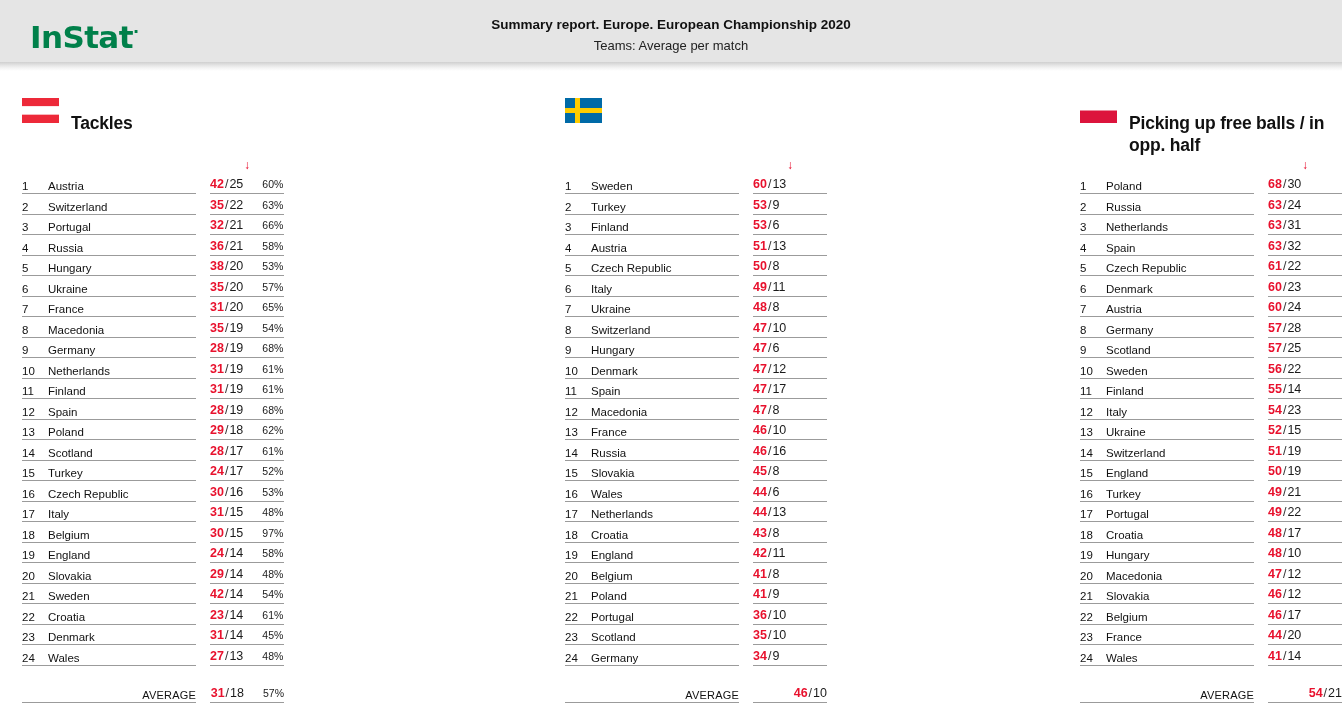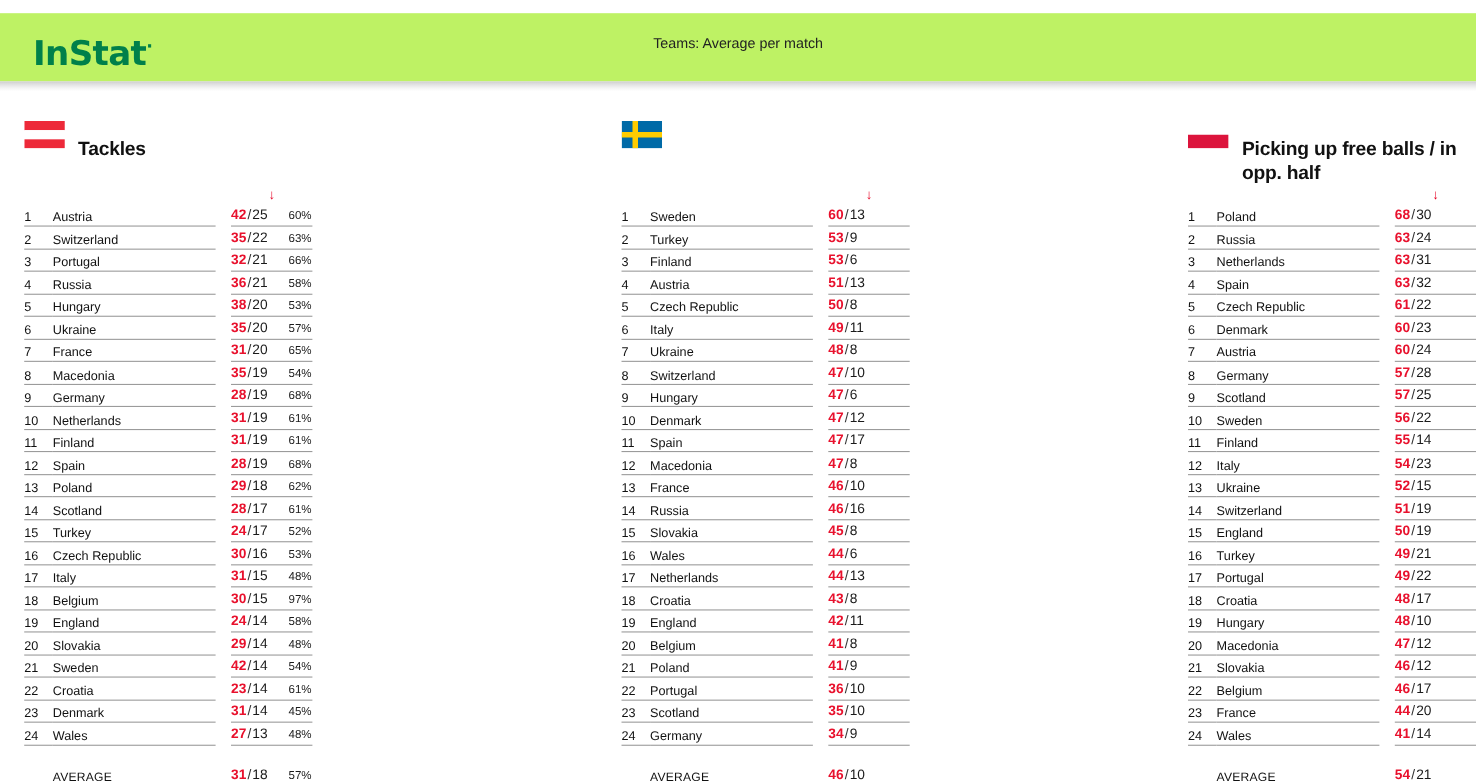--- a/index.html
+++ b/index.html
@@ -10,22 +10,21 @@
     font-family: "Liberation Sans", sans-serif;
     color: #1a1a1a;
     overflow: hidden;
   }
 
   
   #header {
     position: relative;
     height: 62px;
     width: 100%;
-    background: #bef264;
-    margin-top: 12px;
+    background: #e5e5e5;
   }
   #logo {
     position: absolute;
     left: 30px; top: 22px;
     font-family: "DejaVu Sans", sans-serif;
     font-size: 31px;
     font-weight: bold;
     letter-spacing: -0.6px;
     color: #00804A;
     line-height: 1;
@@ -172,36 +171,38 @@
     font-size: 10.5px;
     margin-left: 19px;
   }
 
   tr.spacer td { height: 16px; border-bottom: none; }
 
   tr.avg td {
     border-bottom: 1px solid #9b9b9b;
     height: 21px;
     padding-bottom: 1px;
+    text-align: right;
   }
   tr.avg td.gapcell { border-bottom: none; }
   tr.avg td.team {
     font-size: 11px;
     letter-spacing: 0.2px;
     color: #111;
   }
 </style>
 </head>
 <body>
 
 <div id="header">
   <div id="logo">
     <span>InStat</span><span class="dot">·</span>
   </div>
   <div id="header-titles">
+    <div id="report-title">Summary report. Europe. European Championship 2020</div>
     <div id="report-subtitle">Teams: Average per match</div>
   </div>
   <div id="header-rule"></div>
 </div>
 
 <div id="board">
 
   <section class="panel" id="panel-0">
     <div class="panel-head">
       <div class="flag">

